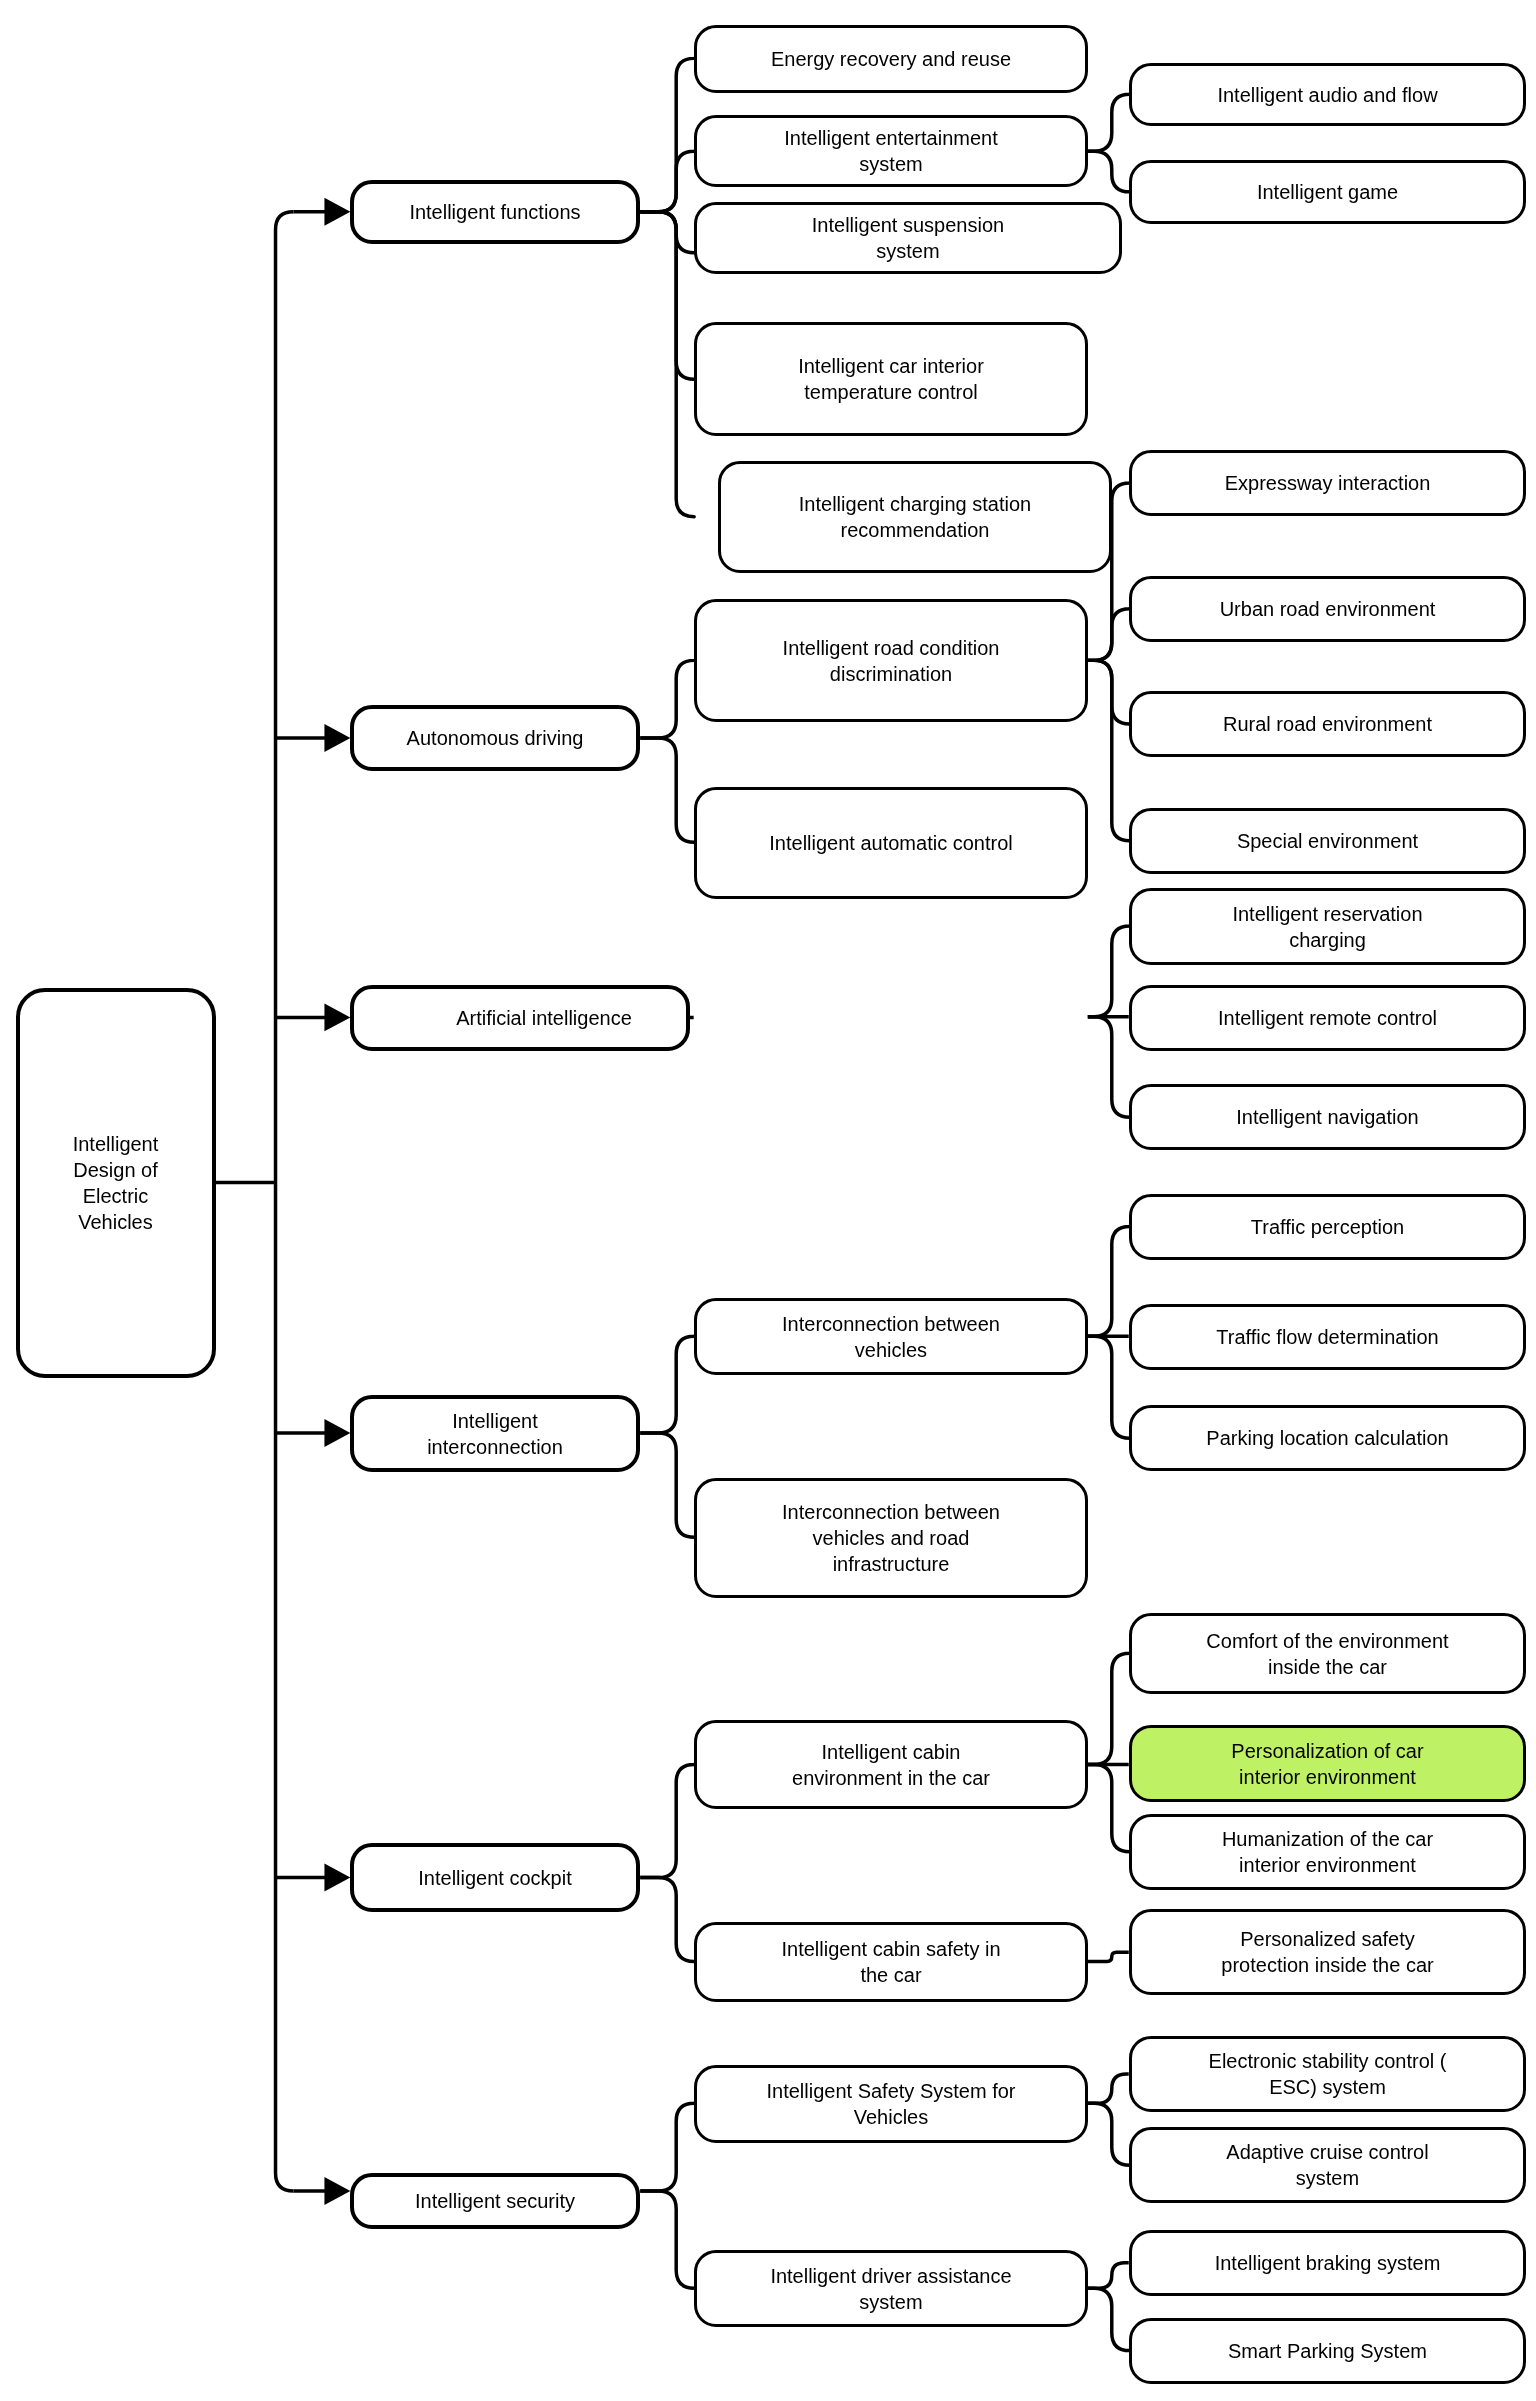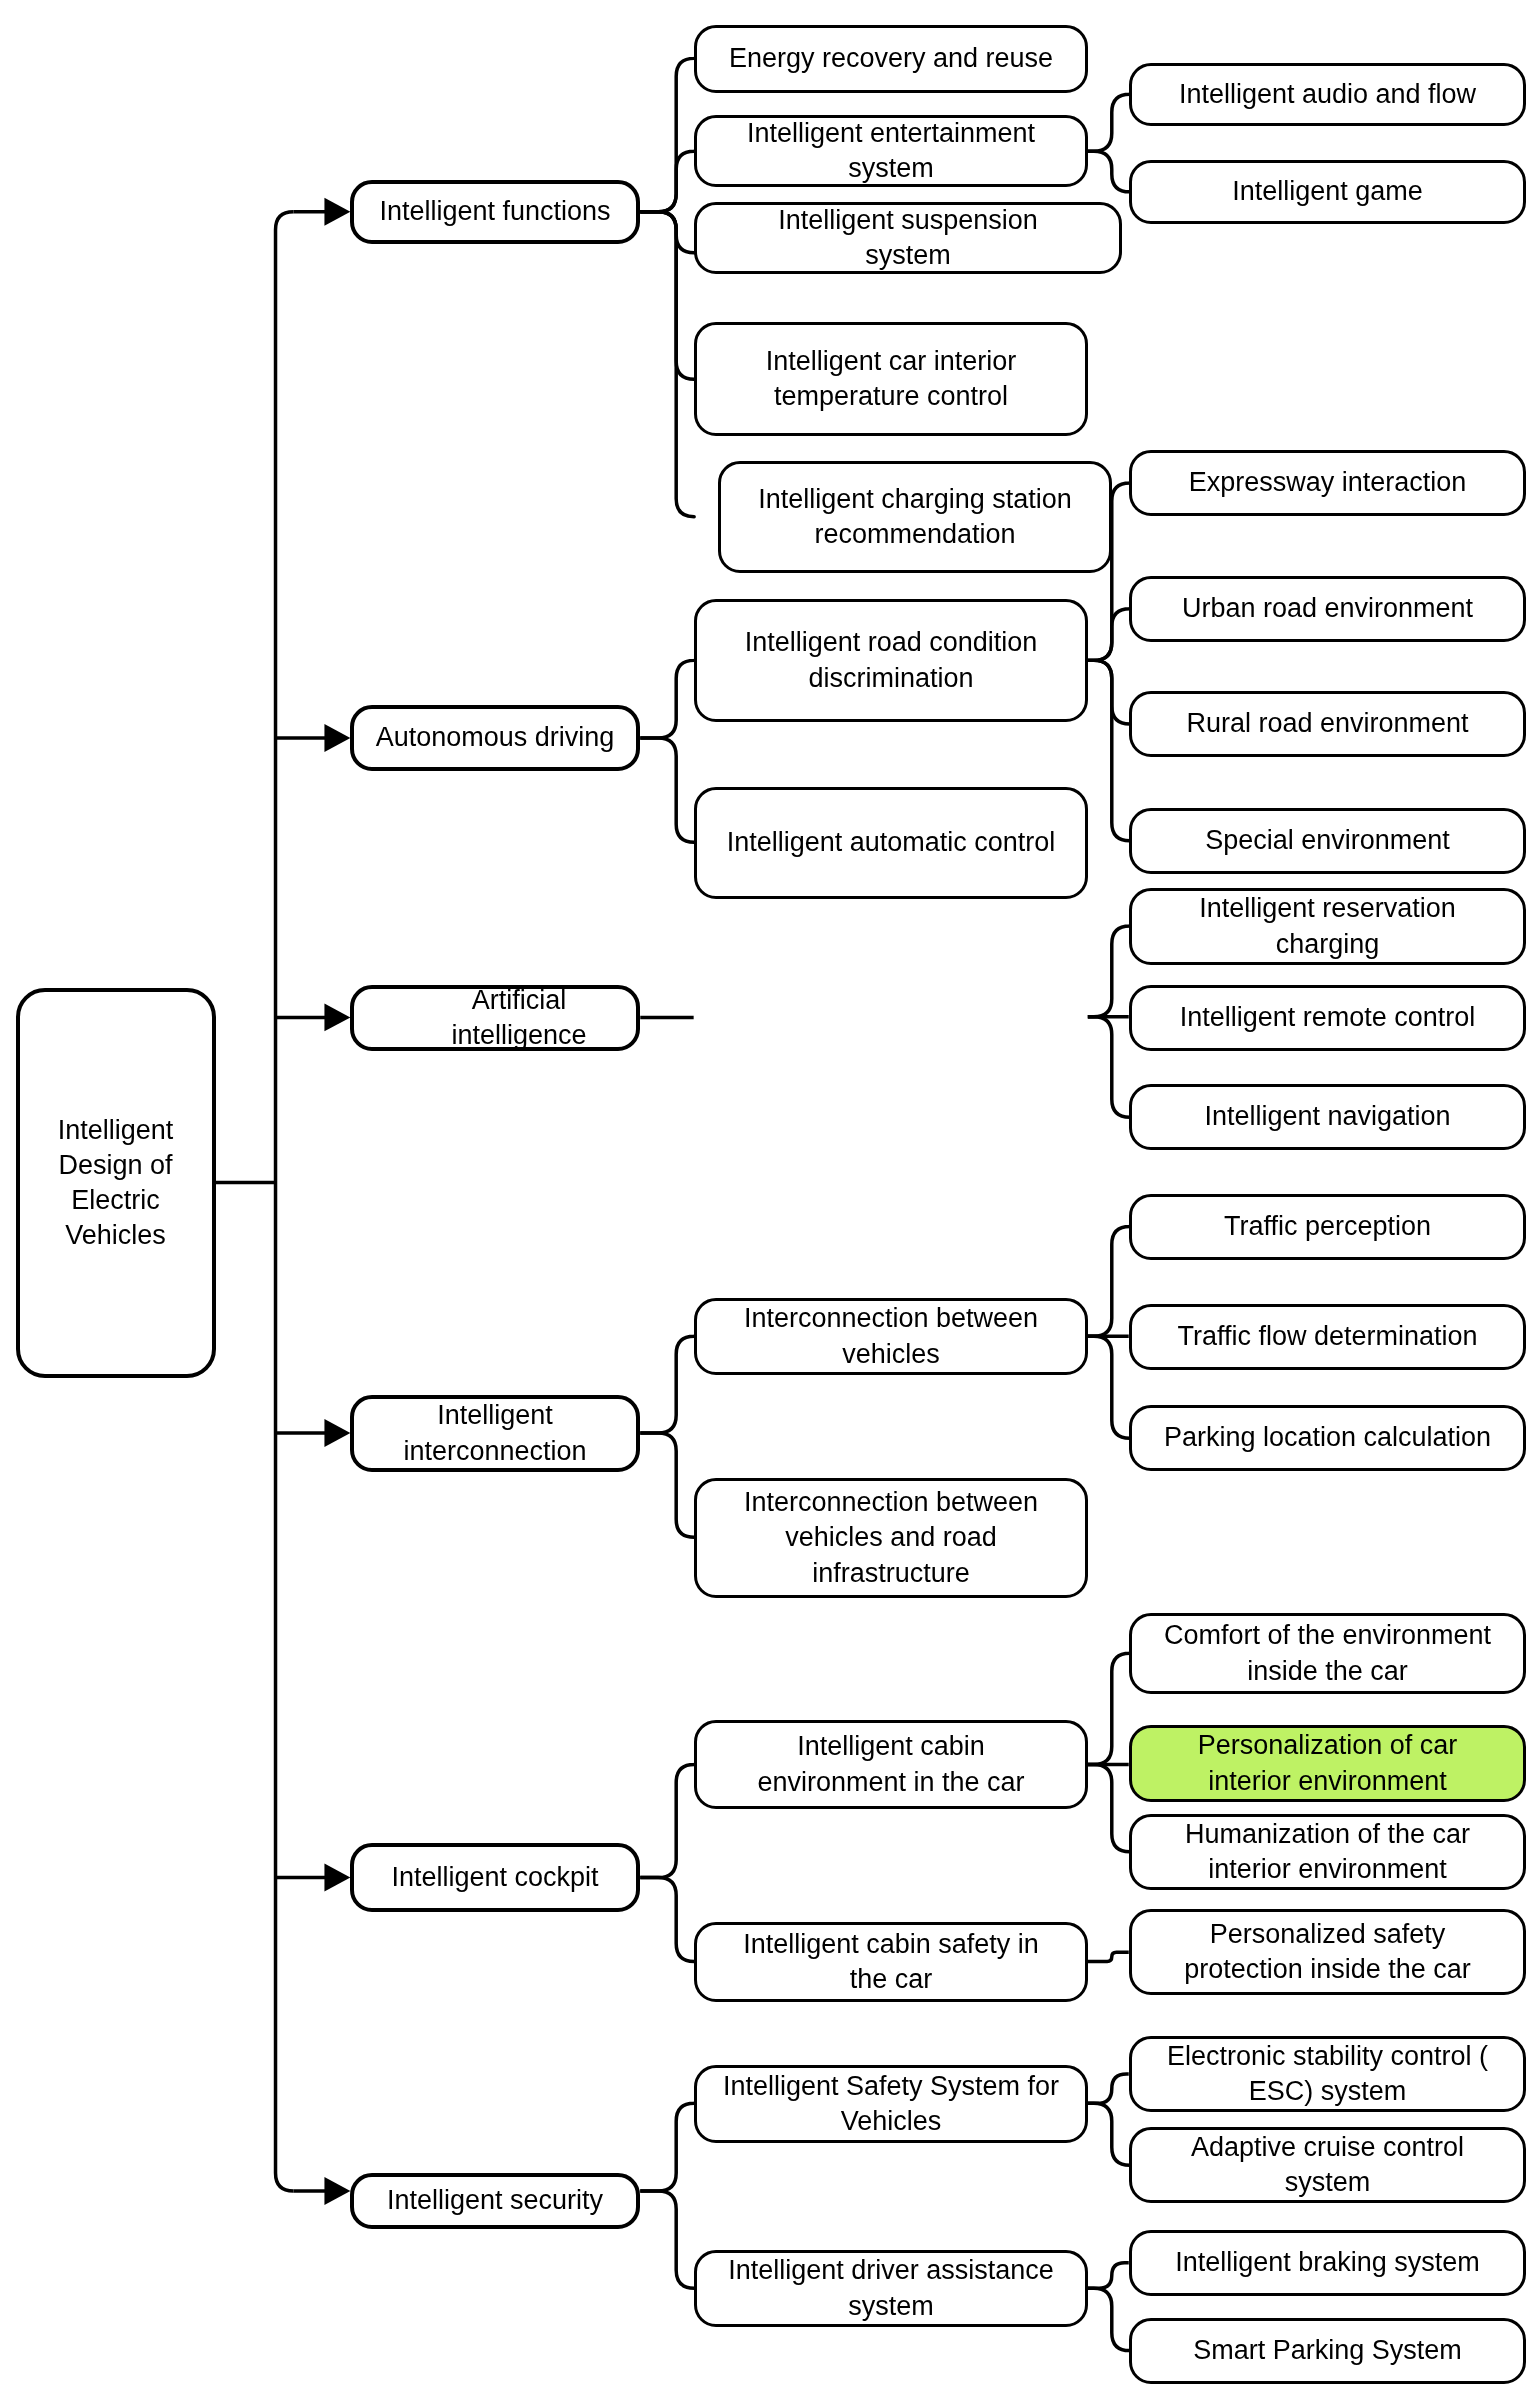--- a/index.html
+++ b/index.html
@@ -26,21 +26,21 @@
     background: #ffffff;
     border: 3.5px solid #000000;
     border-radius: 22px;
     color: #000000;
   }
   .node.level-0 { border-width: 4.5px; border-radius: 29px; }
   .node.level-1 { border-width: 4.5px; }
   .node .lbl {
     display: block;
     padding: 2px 7px;
-    font-size: 27px;
+    font-size: 20px;
     line-height: 1.3;
     white-space: pre-line;
   }
 </style>
 </head>
 <body>
 
 <div class="page">
   <svg class="connectors" width="1536" height="2401" viewBox="0 0 3078 4812" xmlns="http://www.w3.org/2000/svg">
       <path d="M 431 2370 H 552" fill="none" stroke="#000000" stroke-width="7" stroke-linejoin="round"></path>
@@ -98,21 +98,21 @@
 Design of
 Electric
 Vehicles</span>
     </div>
     <div class="node level-1" style="left: 350px; top: 180px; width: 290px; height: 64px; border-color: rgb(0, 0, 0); background: rgb(255, 255, 255); color: rgb(0, 0, 0);">
       <span class="lbl">Intelligent functions</span>
     </div>
     <div class="node level-1" style="left: 350px; top: 705px; width: 290px; height: 66px; border-color: rgb(0, 0, 0); background: rgb(255, 255, 255); color: rgb(0, 0, 0);">
       <span class="lbl">Autonomous driving</span>
     </div>
-    <div class="node level-1" style="left: 350px; top: 985px; width: 290px; height: 66px; border-color: rgb(0, 0, 0); background: rgb(255, 255, 255); color: rgb(0, 0, 0); padding-left: 48px;">
+    <div class="node level-1" style="left: 350px; top: 985px; width: 340px; height: 66px; border-color: rgb(0, 0, 0); background: rgb(255, 255, 255); color: rgb(0, 0, 0); padding-left: 48px;">
       <span class="lbl">Artificial intelligence</span>
     </div>
     <div class="node level-1" style="left: 350px; top: 1395px; width: 290px; height: 77px; border-color: rgb(0, 0, 0); background: rgb(255, 255, 255); color: rgb(0, 0, 0);">
       <span class="lbl">Intelligent
 interconnection</span>
     </div>
     <div class="node level-1" style="left: 350px; top: 1843px; width: 290px; height: 69px; border-color: rgb(0, 0, 0); background: rgb(255, 255, 255); color: rgb(0, 0, 0);">
       <span class="lbl">Intelligent cockpit</span>
     </div>
     <div class="node level-1" style="left: 350px; top: 2158px; width: 290px; height: 56px; border-color: rgb(0, 0, 0); background: rgb(255, 255, 255); color: rgb(0, 0, 0); margin-top: 15px;">

